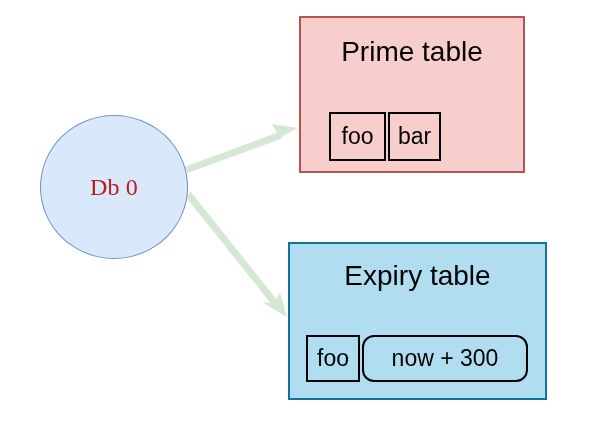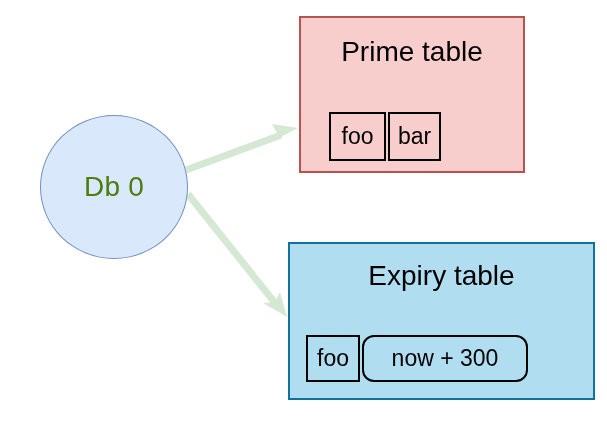--- a/index.html
+++ b/index.html
@@ -36,24 +36,25 @@
     height: 144px;
     border-radius: 50%;
     background: #dae8fc;
     border: 1.6px solid #7191bf;
     box-sizing: border-box;
     display: flex;
     align-items: center;
     justify-content: center;
   }
   .node-ellipse .node-label {
-    font-size: 28px;
-    color: #4d7c0f;
+    font-size: 24px;
+    color: #b91c1c;
     line-height: 1;
     letter-spacing: 0.2px;
+    font-family: Liberation Serif, serif;
   }
 
   
   .table-box {
     position: absolute;
     box-sizing: border-box;
     border-width: 2px;
     border-style: solid;
   }
   .table-box .table-title {
@@ -99,21 +100,21 @@
     top: 94px;
     height: 49px;
   }
   #prime-cell-key   { width: 57px; }
   #prime-cell-value { width: 53px; margin-left: 2px; }
 
   
   #expiry-table-box {
     left: 288px;
     top: 242px;
-    width: 307px;
+    width: 259px;
     height: 158px;
     background: #b1ddf0;
     border-color: #10739e;
   }
   #expiry-table-box .table-title { top: 18px; }
   #expiry-table-box .cells-row {
     left: 16px;
     top: 91px;
     height: 47px;
   }

